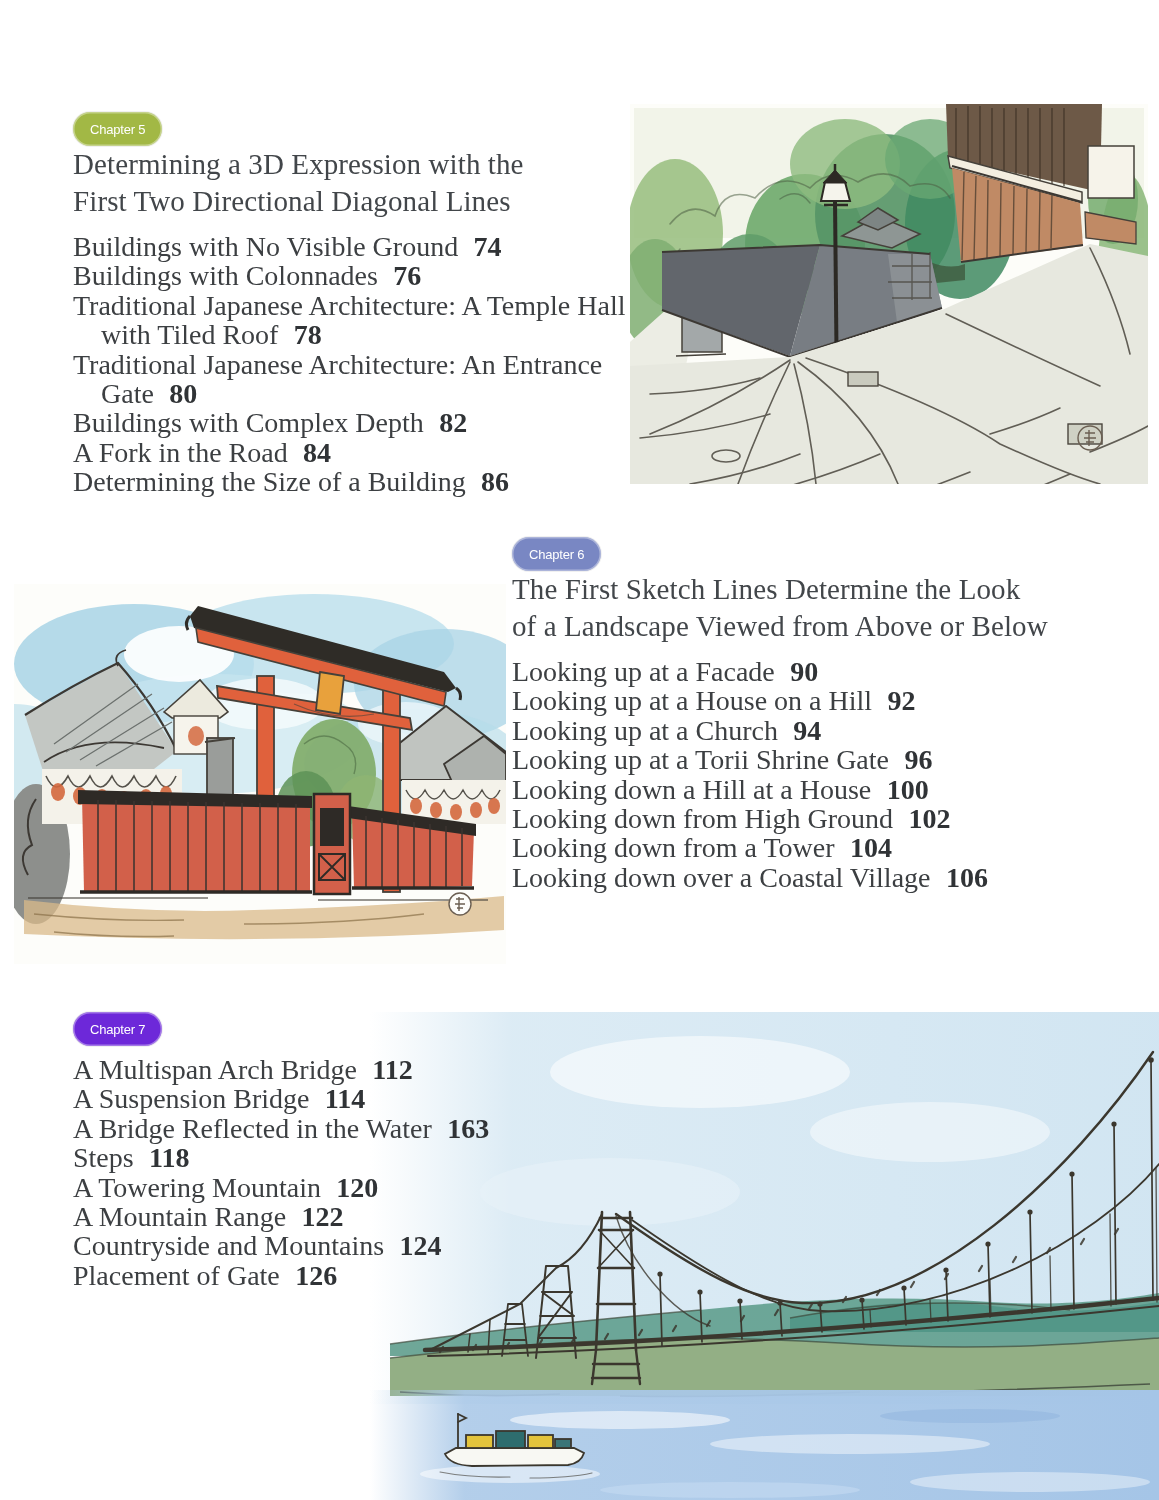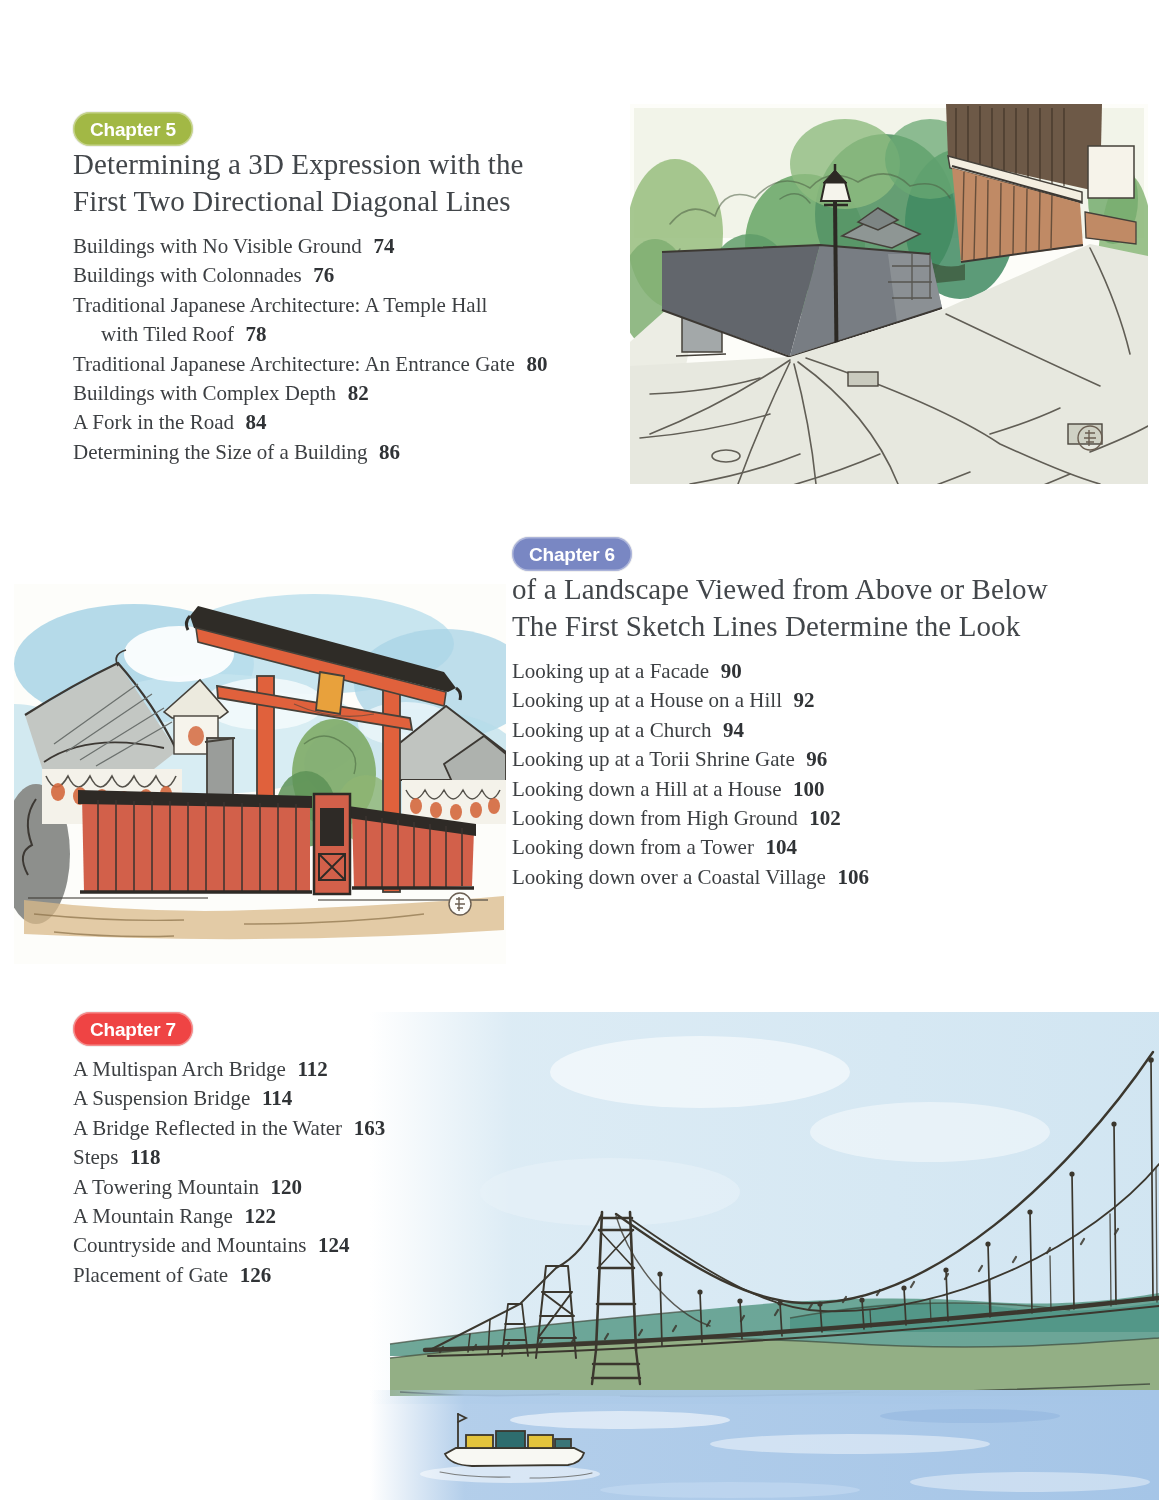--- a/index.html
+++ b/index.html
@@ -4,28 +4,28 @@
 <style>
   html,body{margin:0;padding:0;background:#ffffff;}
   #page{position:relative;width:1159px;height:1500px;background:#ffffff;overflow:hidden;
         font-family:"Liberation Serif", serif;}
   .illus{position:absolute;z-index:1;}
   .section{position:absolute;z-index:2;}
   #sec5{left:73px;top:112px;width:565px;}
   #sec6{left:512px;top:537px;width:645px;}
   #sec7{left:73px;top:1012px;width:1030px;}
   .chapter-badge{display:inline-block;font-family:"Liberation Sans",sans-serif;
-        font-weight:700;font-size:19px;line-height:19px;color:#ffffff;
+        font-weight:400;font-size:13px;line-height:19px;color:#ffffff;
         padding:8px 17px 7px;border-radius:18px;letter-spacing:-0.2px;
         box-shadow:inset 0 0 0 1.5px rgba(255,255,255,.38), 0 0 0 1px rgba(0,0,0,.06);}
   .chapter-title{margin:0 0 0;font-weight:400;font-size:29px;line-height:37px;
         color:#42464a;letter-spacing:0.1px;}
   #sec7 .chapter-title{margin-top:7px;}
   .title-line{display:block;}
-  ul.toc{list-style:none;margin:12px 0 0;padding:0;font-size:21px;line-height:29.4px;color:#3c3f42;}
+  ul.toc{list-style:none;margin:12px 0 0;padding:0;font-size:28px;line-height:29.4px;color:#3c3f42;}
   #sec7 ul.toc{margin-top:9px;width:430px;}
   #sec5 ul.toc{width:560px;}
   ul.toc li{padding-left:28px;text-indent:-28px;}
   .entry-label{white-space:pre-line;}
   .entry-page{font-weight:700;margin-left:0.55em;color:#303336;}
   #illus-street{left:630px;top:104px;}
   #illus-torii{left:14px;top:584px;}
   #illus-bridge{left:370px;top:1012px;}
 </style>
 </head>
@@ -313,37 +313,37 @@
         <li><span class="entry-label">Traditional Japanese Architecture: An Entrance Gate</span><span class="entry-page">80</span></li>
         <li><span class="entry-label">Buildings with Complex Depth</span><span class="entry-page">82</span></li>
         <li><span class="entry-label">A Fork in the Road</span><span class="entry-page">84</span></li>
         <li><span class="entry-label">Determining the Size of a Building</span><span class="entry-page">86</span></li>
       </ul>
   </div>
 
   <div class="section" id="sec6">
     <span class="chapter-badge" style="background: rgb(121, 135, 195);">Chapter 6</span>
     <h2 class="chapter-title">
+      <span class="title-line">The First Sketch Lines Determine the Look</span>
       <span class="title-line">of a Landscape Viewed from Above or Below</span>
-      <span class="title-line">The First Sketch Lines Determine the Look</span>
     </h2>
     <ul class="toc">
         <li><span class="entry-label">Looking up at a Facade</span><span class="entry-page">90</span></li>
         <li><span class="entry-label">Looking up at a House on a Hill</span><span class="entry-page">92</span></li>
         <li><span class="entry-label">Looking up at a Church</span><span class="entry-page">94</span></li>
         <li><span class="entry-label">Looking up at a Torii Shrine Gate</span><span class="entry-page">96</span></li>
         <li><span class="entry-label">Looking down a Hill at a House</span><span class="entry-page">100</span></li>
         <li><span class="entry-label">Looking down from High Ground</span><span class="entry-page">102</span></li>
         <li><span class="entry-label">Looking down from a Tower</span><span class="entry-page">104</span></li>
         <li><span class="entry-label">Looking down over a Coastal Village</span><span class="entry-page">106</span></li>
       </ul>
   </div>
 
   <div class="section" id="sec7">
-    <span class="chapter-badge" style="background: #ef4444;">Chapter 7</span>
+    <span class="chapter-badge" style="background: #6d28d9;">Chapter 7</span>
     <ul class="toc">
         <li><span class="entry-label">A Multispan Arch Bridge</span><span class="entry-page">112</span></li>
         <li><span class="entry-label">A Suspension Bridge</span><span class="entry-page">114</span></li>
         <li><span class="entry-label">A Bridge Reflected in the Water</span><span class="entry-page">163</span></li>
         <li><span class="entry-label">Steps</span><span class="entry-page">118</span></li>
         <li><span class="entry-label">A Towering Mountain</span><span class="entry-page">120</span></li>
         <li><span class="entry-label">A Mountain Range</span><span class="entry-page">122</span></li>
         <li><span class="entry-label">Countryside and Mountains</span><span class="entry-page">124</span></li>
         <li><span class="entry-label">Placement of Gate</span><span class="entry-page">126</span></li>
       </ul>

